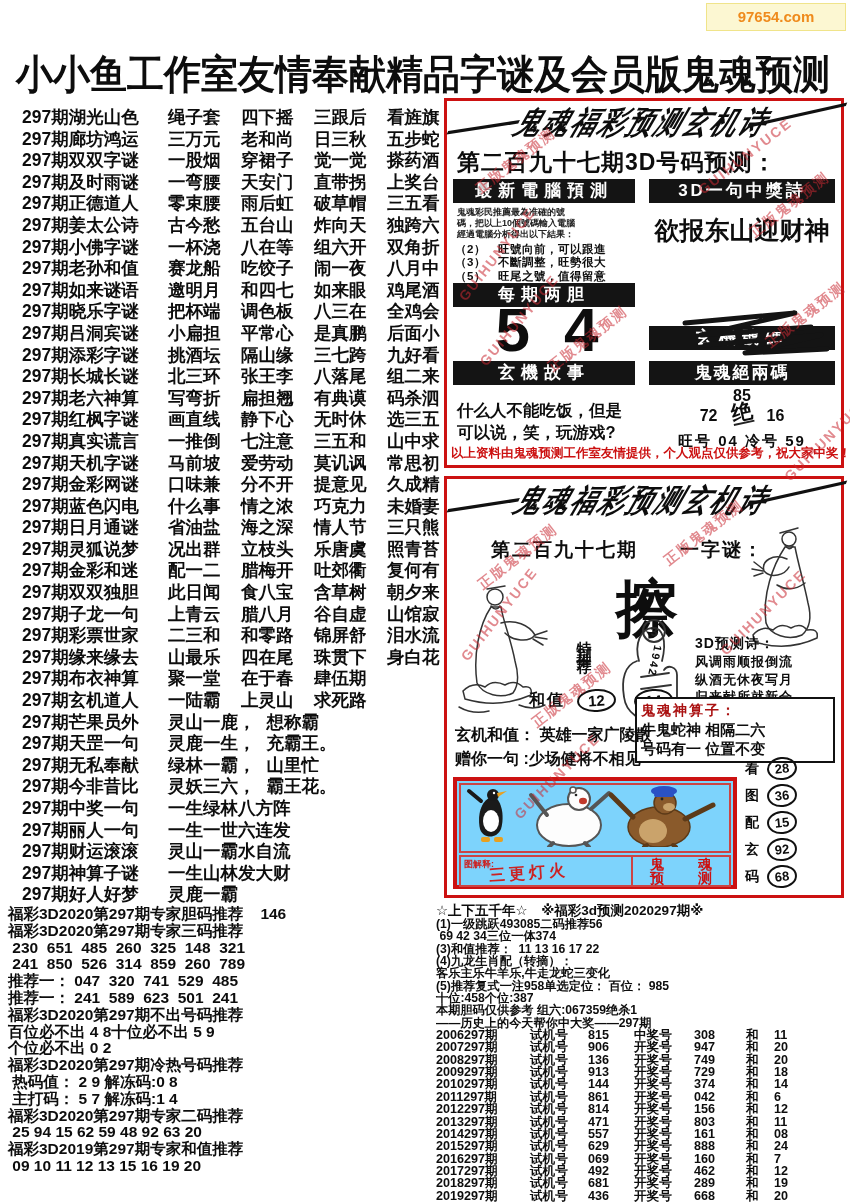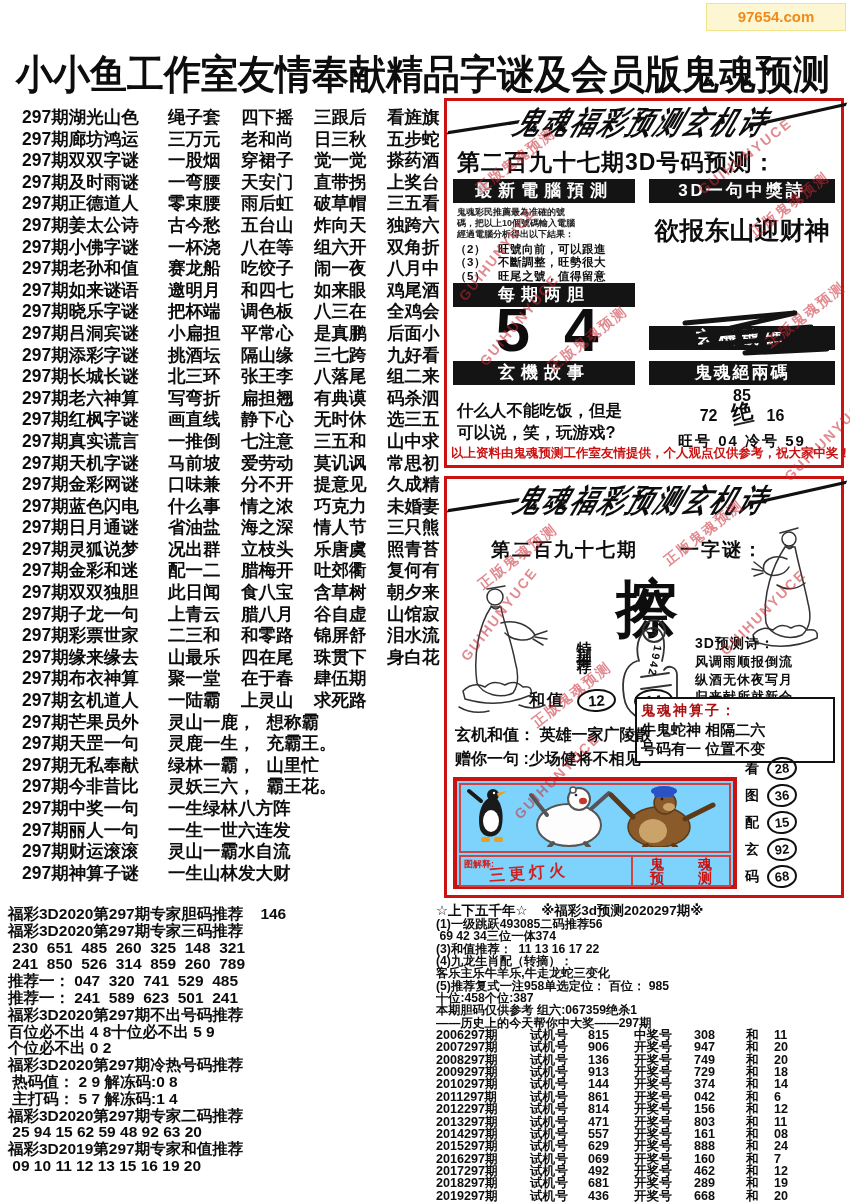--- a/index.html
+++ b/index.html
@@ -392,20 +392,27 @@
     </div>
 
     <div class="riddle-row">
       <span class="rl">297期神算子谜</span>
       <span class="rc">一生山林发大财</span>
       <span class="rc"></span>
       <span class="rc"></span>
       <span class="rc"></span>
     </div>
 
+    <div class="riddle-row">
+      <span class="rl">297期好人好梦</span>
+      <span class="rc">灵鹿一霸</span>
+      <span class="rc"></span>
+      <span class="rc"></span>
+      <span class="rc"></span>
+    </div>
   </div>
 
 <div class="bottom-left">
 
     <div class="bl-line">福彩3D2020第297期专家胆码推荐    146</div>
 
     <div class="bl-line">福彩3D2020第297期专家三码推荐</div>
 
     <div class="bl-line"> 230  651  485  260  325  148  321</div>
 

